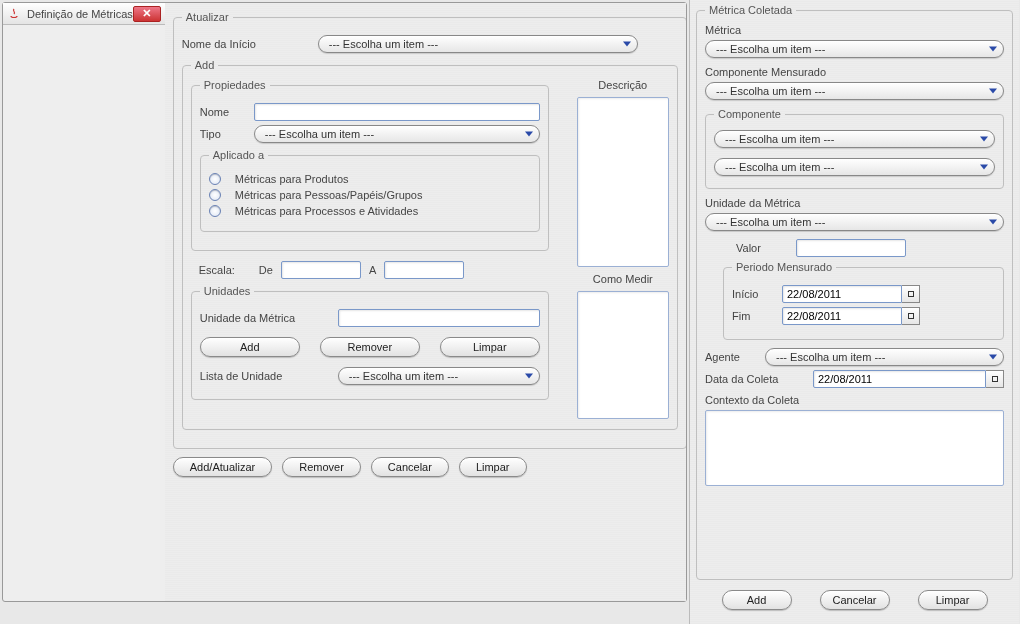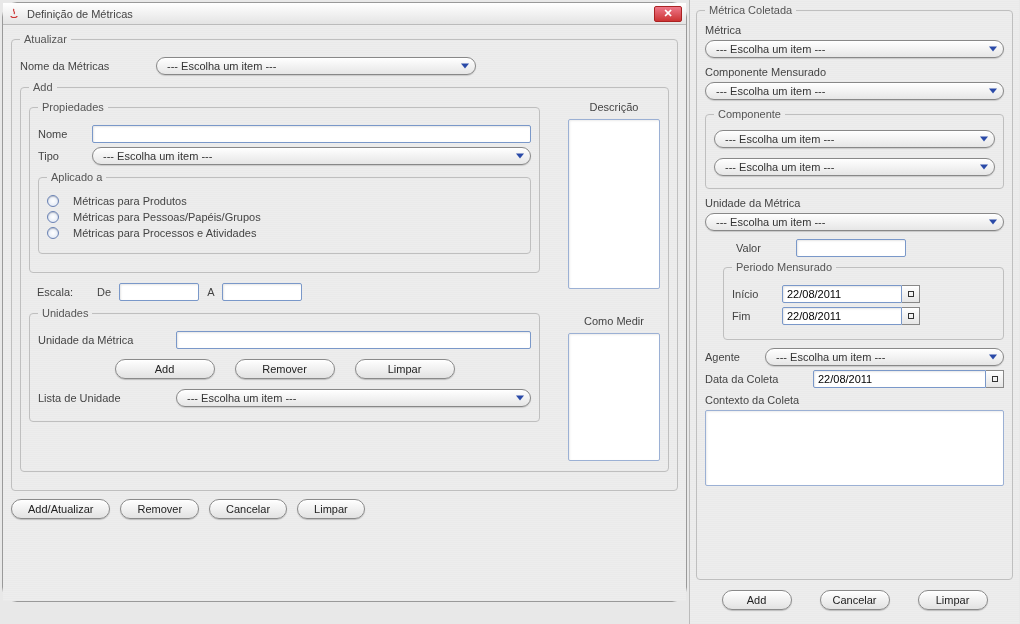--- a/index.html
+++ b/index.html
@@ -1,18 +1,18 @@
 <!DOCTYPE html>
 <html><head>
 <meta charset="utf-8">
 <style>
   * { box-sizing: border-box; font-family: "Segoe UI", Tahoma, sans-serif; font-size: 11px; }
   body { margin: 0; padding: 0; background: #e8e8e8; width: 1020px; height: 624px; overflow: hidden; }
   .app { display: flex; width: 1020px; height: 624px; }
-  .left-window { width: 685px; height: 600px; background: #eee; border: 1px solid #999; border-radius: 15px; margin: 2px; display: flex; flex-direction: column; }
+  .left-window { width: 685px; height: 600px; background: #eee; border: 1px solid #999; border-radius: 3px; margin: 2px; display: flex; flex-direction: row; }
   .titlebar { height: 22px; background: linear-gradient(#fff,#e4e4e4); border-bottom: 1px solid #bbb; display: flex; align-items: center; padding: 0 4px; }
   .titlebar .java-ico { width: 14px; height: 14px; margin-right: 6px; display:inline-flex; align-items:center; justify-content:center; }
   .titlebar .title { color: #444; }
   .titlebar .spacer { flex: 1; }
   .close-btn { width: 28px; height: 16px; background: linear-gradient(#e78,#c33); border: 1px solid #a22; border-radius: 2px; display:flex; align-items:center; justify-content:center; color:#fff; font-weight:bold; font-size:10px; cursor:pointer; }
   .window-body { flex:1; padding: 8px; background: repeating-linear-gradient(#ededed,#ededed 1px,#eaeaea 1px,#eaeaea 2px); overflow:hidden; }
 
   fieldset.group { border: 1px solid #bfbfbf; border-radius: 4px; padding: 8px 8px 10px 8px; margin: 0 0 8px 0; background: transparent; }
   fieldset.group > legend { padding: 0 4px; color: #555; }
 
@@ -66,21 +66,21 @@
       <div class="close-btn">
         <span>✕</span>
       </div>
     </div>
 
     <div class="window-body">
 
       <fieldset class="group">
         <legend>Atualizar</legend>
         <div class="row">
-          <span class="label" style="width:128px">Nome da Métricas</span>
+          <span class="label" style="width:128px">Nome da Início</span>
           <div class="combo" style="width:320px">
             <span class="txt">--- Escolha um item ---</span>
             <span class="arrow"></span>
           </div>
         </div>
 
         <fieldset class="group" style="margin-top:6px">
           <legend>Add</legend>
 
           <div class="hflex">
@@ -149,21 +149,21 @@
                     <span class="txt">--- Escolha um item ---</span>
                     <span class="arrow"></span>
                   </div>
                 </div>
               </fieldset>
             </div>
 
             <div class="col" style="width:92px; gap:6px; margin-left:4px">
               <span class="label">Descrição</span>
               <div class="panelbox" style="height:170px"></div>
-              <span class="label" style="margin-top:20px">Como Medir</span>
+              <span class="label" style="margin-top:0">Como Medir</span>
               <div class="panelbox" style="height:128px"></div>
             </div>
           </div>
 
         </fieldset>
       </fieldset>
 
       <div class="btn-row">
         <div class="rbtn">
             <span>Add/Atualizar</span>

